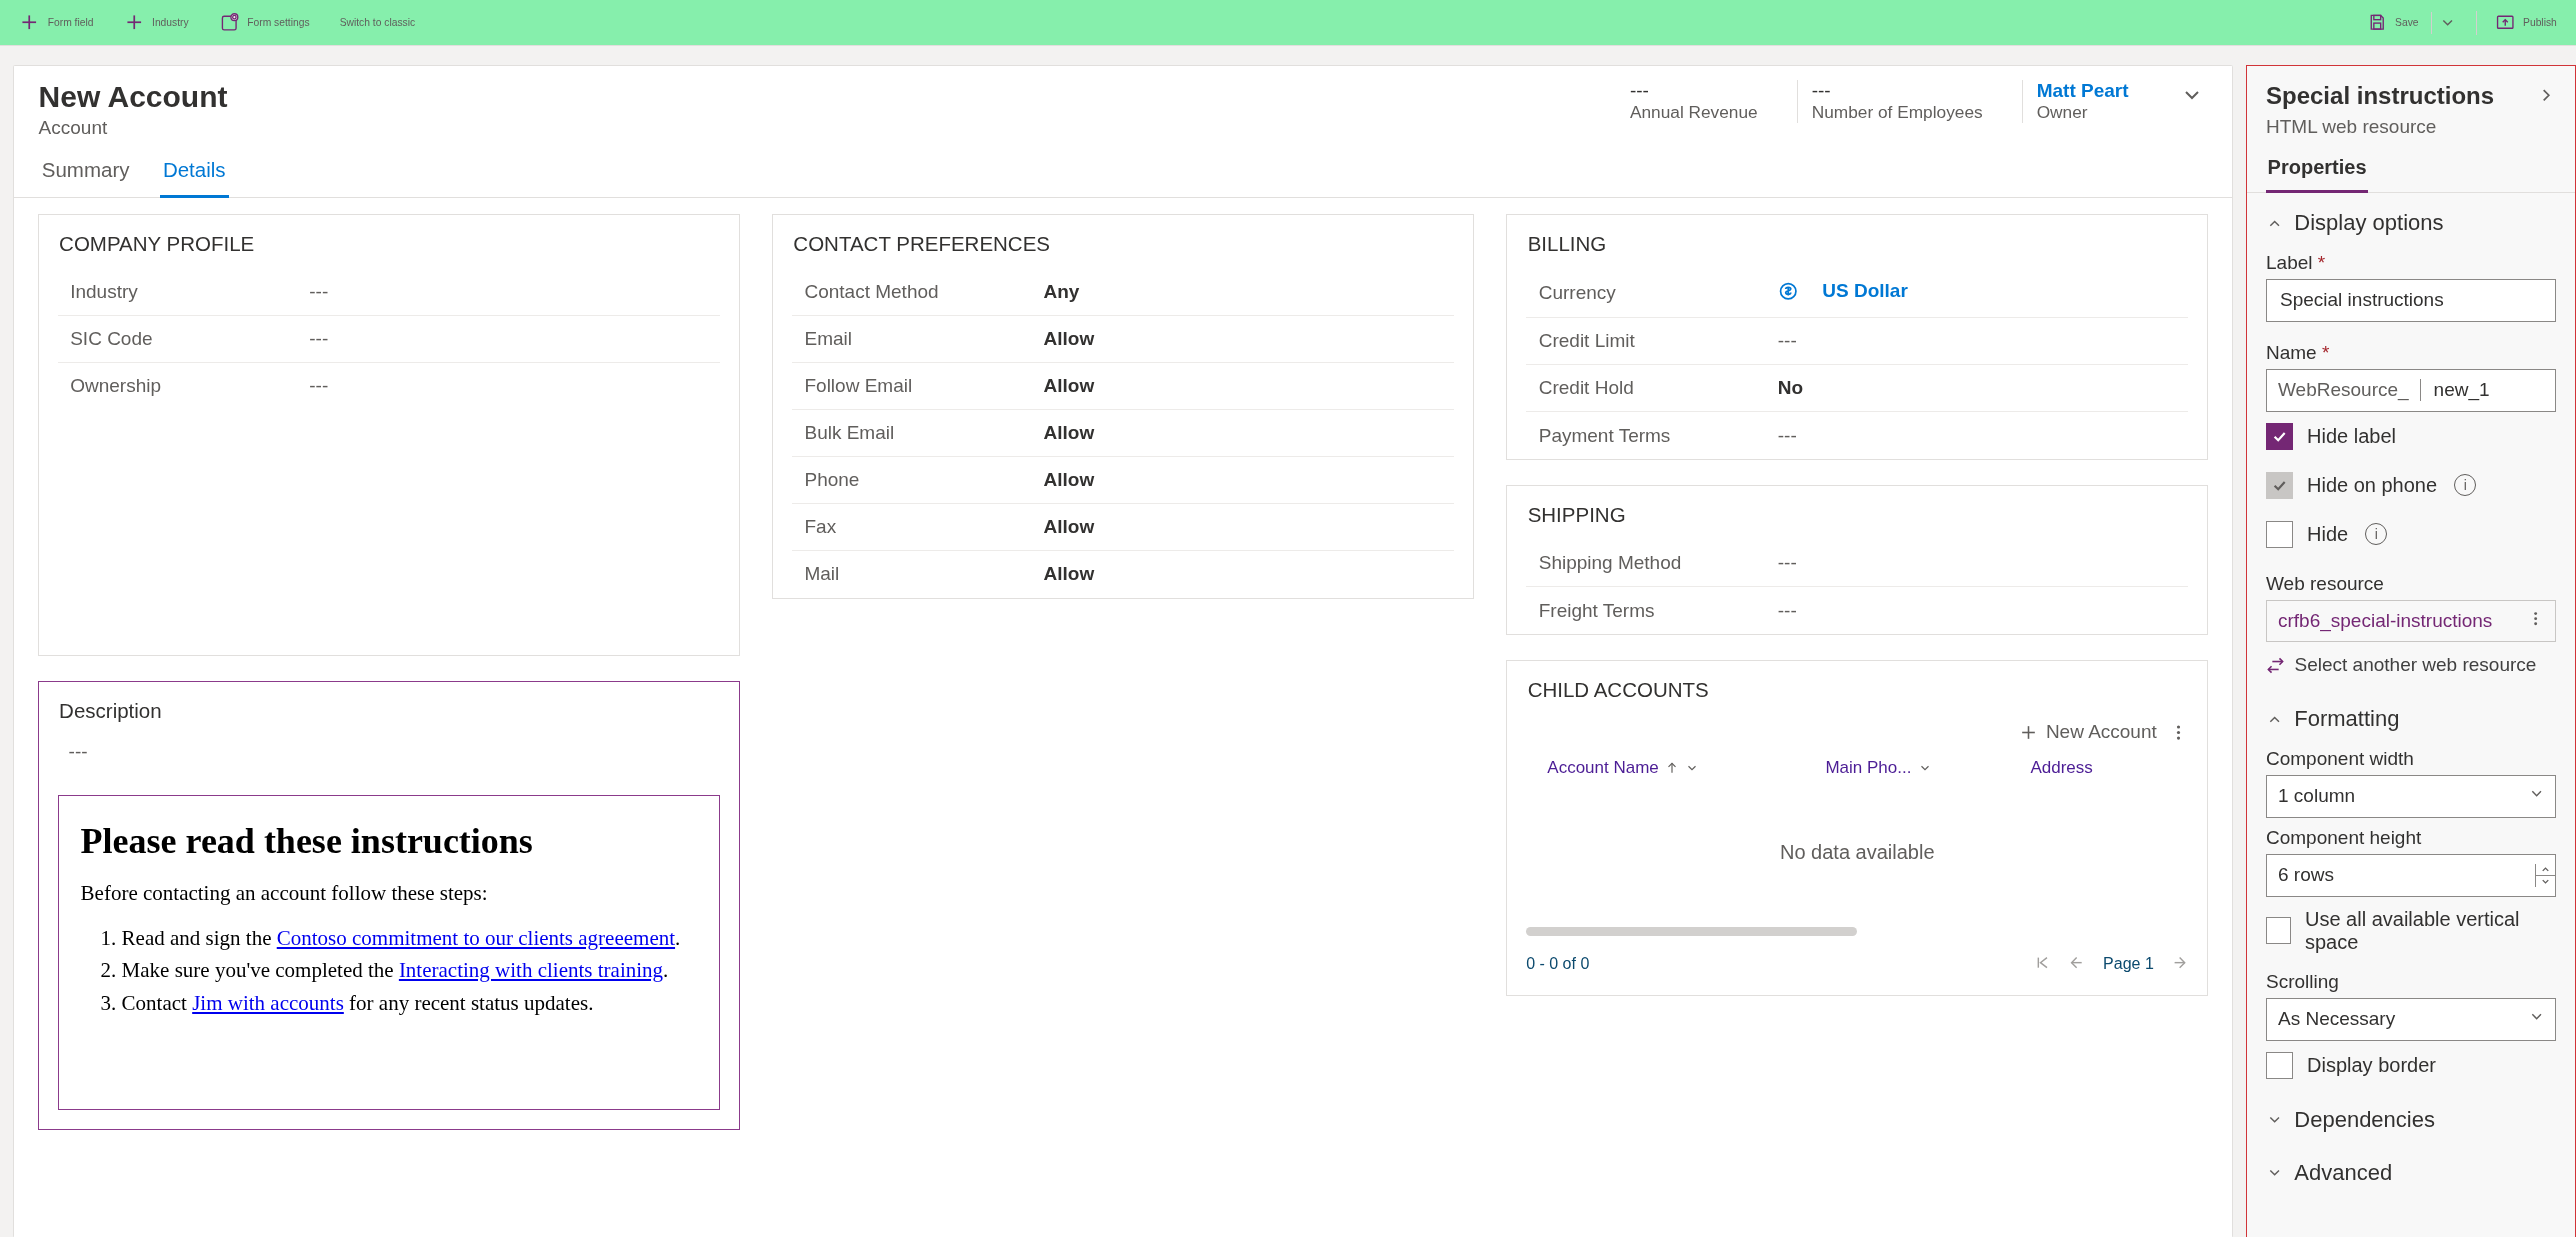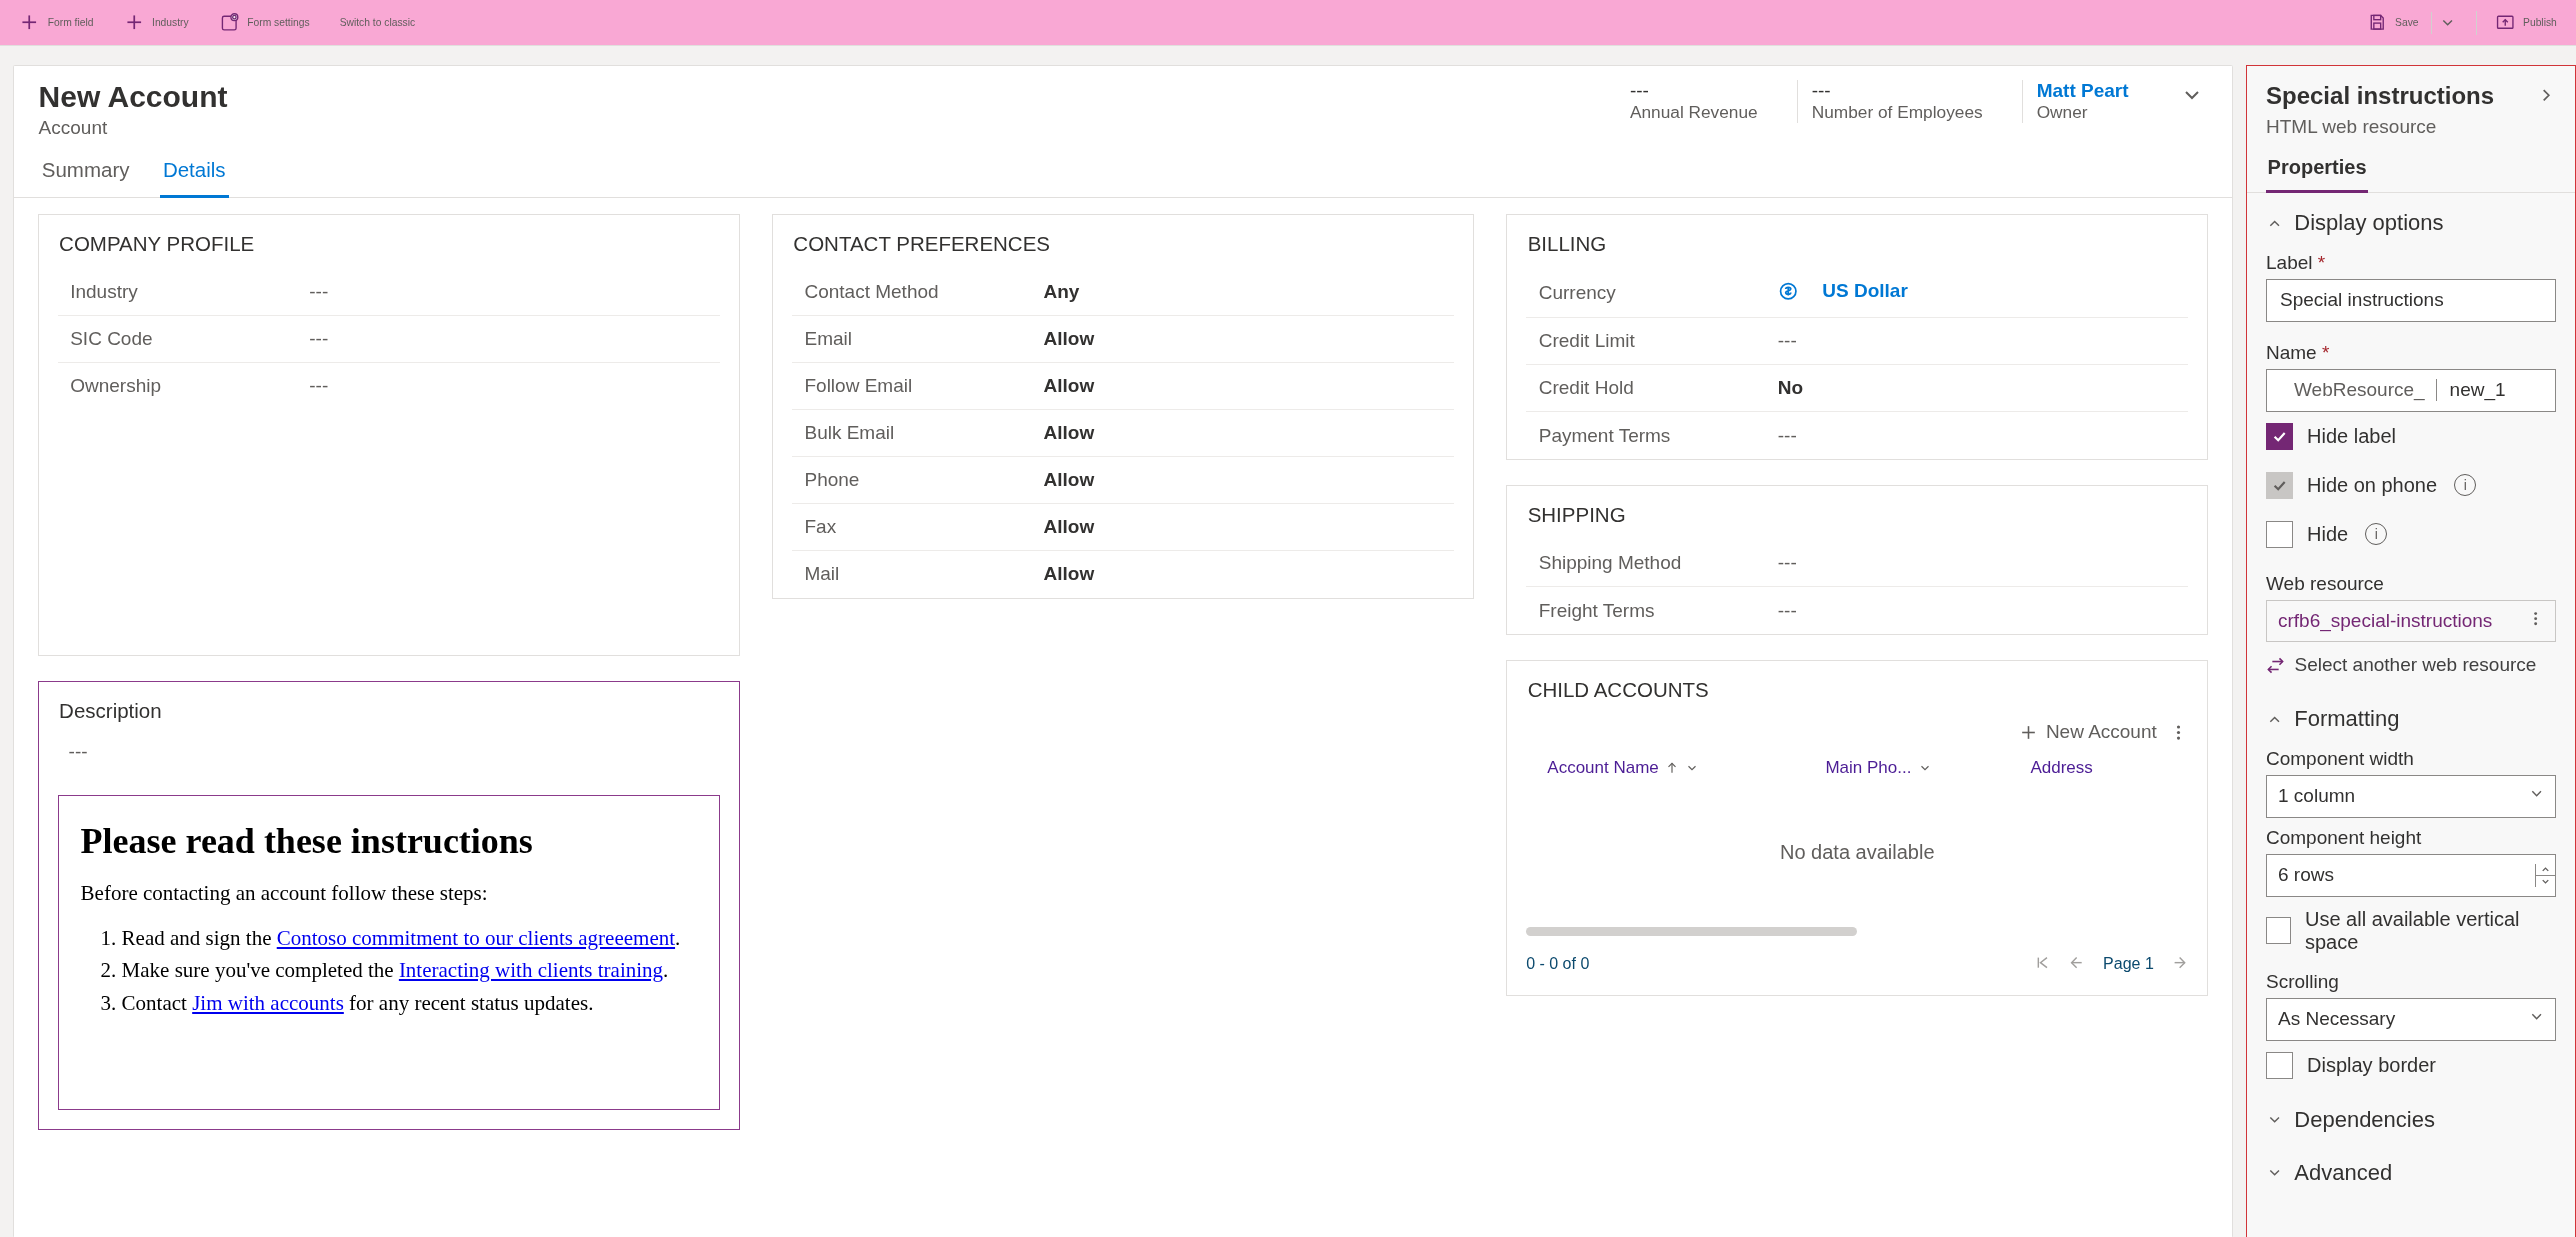--- a/index.html
+++ b/index.html
@@ -13,21 +13,21 @@
     width: 2576px;
     height: 1238px;
     overflow: hidden;
     transform-origin: top left;
   }
   body { display: flex; flex-direction: column; }
 
   
   .cmdbar {
     height: 46px;
-    background: #f9a8d4;
+    background: #86efac;
     display: flex;
     align-items: center;
     padding: 0 16px;
     border-bottom: 0.8px solid #e1dfdd;
     gap: 18px;
   }
   .cmdbar .left { display: flex; align-items: center; gap: 20.5px; }
   .cmdbar .right { margin-left: auto; display: flex; align-items: center; gap: 9.5px; }
   .cmd-item {
     display: flex; align-items: center; gap: 8px;
@@ -201,21 +201,21 @@
   }
   .plabel .req { color: #a4262c; }
   .pinput {
     margin: 0 19px; height: 43px; border: 0.8px solid #8a8886;
     background: #fff; padding: 0 11px; font-size: 19px; color: #323130;
     display: flex; align-items: center;
   }
   .pinput input {
     border: none; outline: none; width: 100%; font: inherit; color: inherit; background: transparent;
   }
-  .pinput.split { display: flex; padding: 16px;}
+  .pinput.split { display: flex; padding: 0;}
   .pinput.split .pre {
     flex: 0 0 42%; border-right: 0.8px solid #8a8886;
     display: flex; align-items: center; padding: 0 11px; color: #605e5c;
   }
   .pinput.split .body { flex: 1; display: flex; align-items: center; padding: 0 11px; }
   .pselect { position: relative; }
   .pselect .chev-s {
     position: absolute; right: 9.5px; top: 50%; transform: translateY(-50%);
     color: #605e5c; pointer-events: none;
   }

